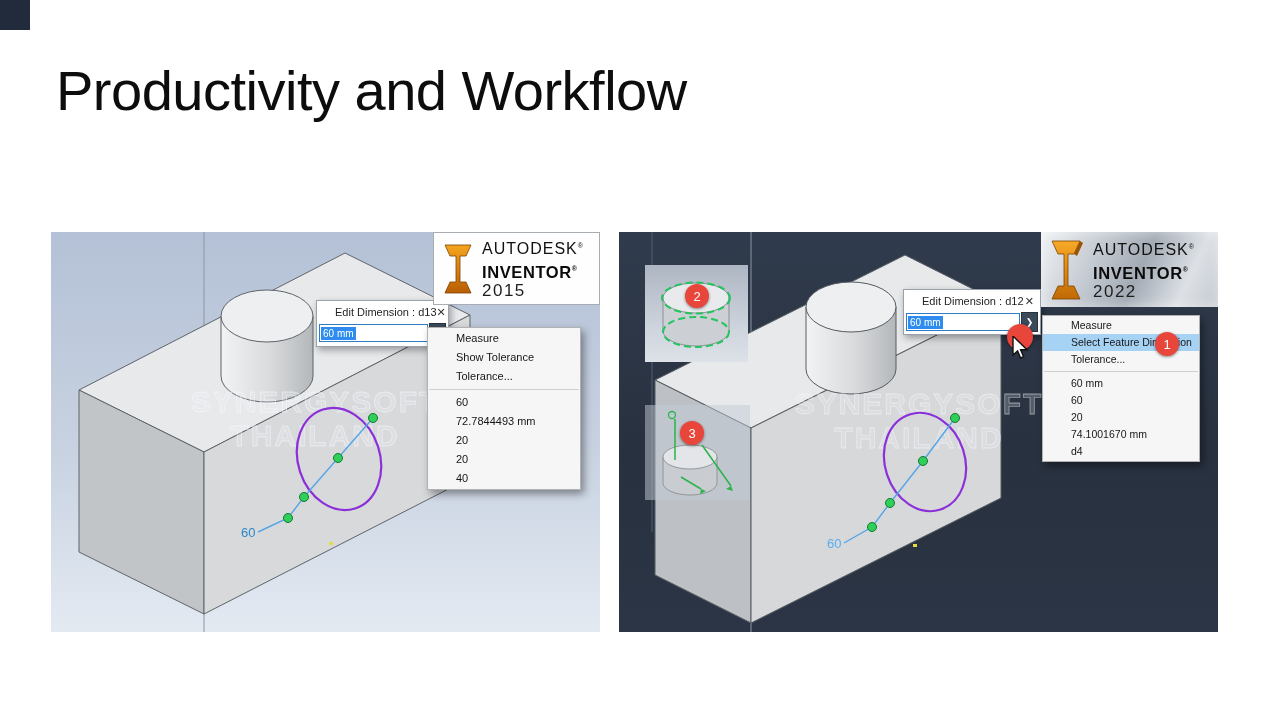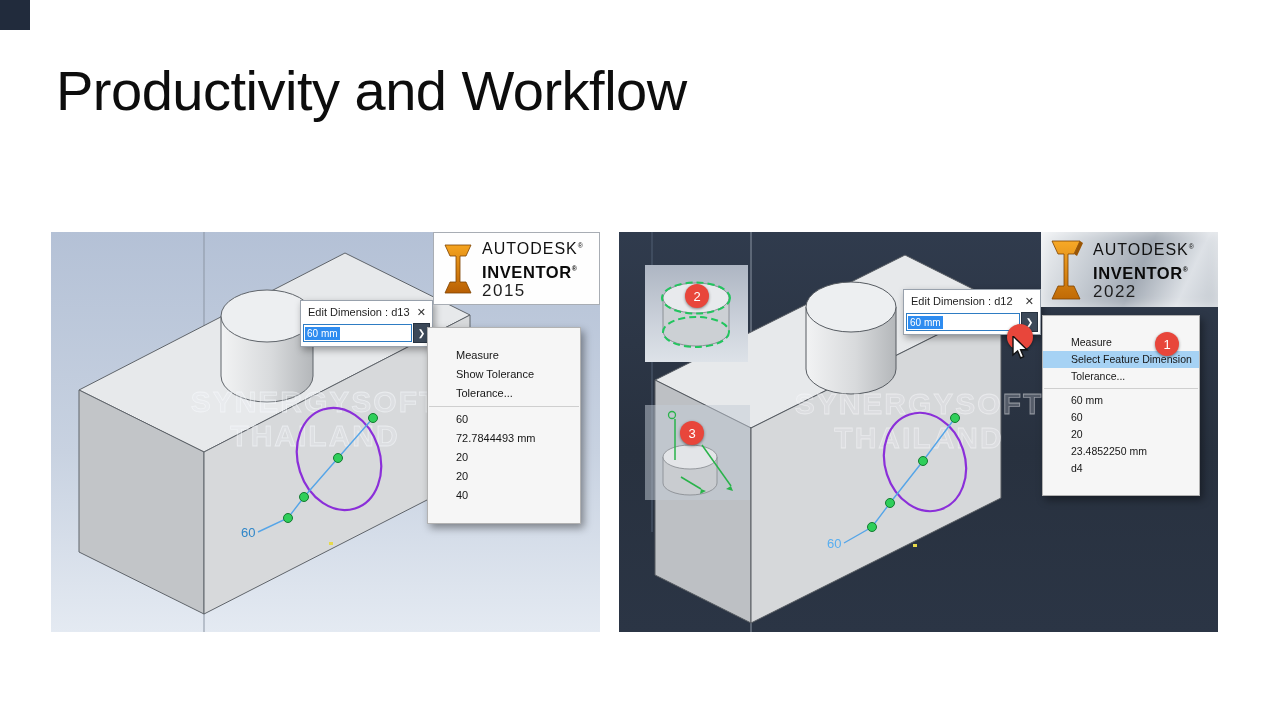--- a/index.html
+++ b/index.html
@@ -18,31 +18,31 @@
   .logo{top:0;display:flex;align-items:center;box-sizing:border-box;}
   .logo-2020{left:382px;width:167px;height:73px;background:#fefefe;border:1px solid #a8adb4;padding-left:9px;gap:9px;}
   .logo-2021{left:422px;width:177px;height:75px;background:linear-gradient(115deg,#f0f2f4 0%,#c6ccd3 30%,#a2aab4 55%,#dde1e6 80%,#c2c8cf 100%);padding-left:8px;gap:8px;box-shadow:inset 0 0 12px rgba(255,255,255,0.5);}
   .logo-lines{display:flex;flex-direction:column;line-height:20px;}
   .logo-brand{font-size:16px;letter-spacing:1px;color:#111;}
   .logo-product{font-size:16.5px;font-weight:bold;letter-spacing:0.6px;color:#0b0b0b;}
   .logo-year{font-size:17px;letter-spacing:1.5px;color:#1d1d1d;}
   .reg{font-size:7px;vertical-align:super;}
   
   .dlg{background:#fff;border:1px solid #98a1ac;box-shadow:2px 3px 7px rgba(0,0,0,0.35);box-sizing:border-box;}
-  .dlg-left{left:249px;top:68px;width:133px;height:47px;}
+  .dlg-left{left:265px;top:68px;width:133px;height:47px;}
   .dlg-right{left:284px;top:57px;width:138px;height:46px;}
-  .dlg-title{height:22px;display:flex;align-items:center;justify-content:space-between;padding:0 6px 0 7px;font-size:11px;color:#1f1f1f;white-space:nowrap;}
+  .dlg-title{height:22px;display:flex;align-items:center;justify-content:space-between;padding:0 6px 0 18px;font-size:11px;color:#1f1f1f;white-space:nowrap;}
   .dlg-close{font-size:11px;color:#333;cursor:default;}
   .dlg-row{display:flex;align-items:center;padding:0 2px;}
   .dlg-input{flex:1;height:16px;border:1px solid #2e7cc3;background:#fff;display:flex;align-items:center;padding-left:1px;}
   .dlg-sel{background:#2e8cf0;color:#fff;font-size:10px;line-height:13px;padding:0 2px;white-space:nowrap;}
   .dlg-expand{width:15px;height:18px;margin-left:1px;background:#3c4959;border:1px solid #273240;color:#fff;
       font-size:9px;display:flex;align-items:center;justify-content:center;}
   
-  .menu{background:#f6f6f6;border:1px solid #b2b2b2;box-shadow:3px 4px 8px rgba(0,0,0,0.4);padding:18px 0;box-sizing:border-box;color:#161616;}
+  .menu{background:#f6f6f6;border:1px solid #b2b2b2;box-shadow:3px 4px 8px rgba(0,0,0,0.4);padding:1px 0;box-sizing:border-box;color:#161616;}
   .menu-left{left:376px;top:95px;width:154px;font-size:11px;}
   .menu-right{left:423px;top:83px;width:158px;font-size:10.5px;}
   .mrow{padding-left:28px;padding-right:6px;white-space:nowrap;}
   .menu-left .mrow{height:19px;line-height:19px;}
   .menu-right .mrow{height:17px;line-height:17px;}
   .mrow.hl{background:#a6d2f4;}
   .msep{height:1px;background:#cfcfcf;margin:3px 1px;}
   
   .badge{width:24px;height:24px;border-radius:50%;background:#e8463b;color:#fff;font-size:13px;
       display:flex;align-items:center;justify-content:center;box-shadow:0 1px 3px rgba(0,0,0,0.45);}
@@ -206,21 +206,21 @@
   <div class="abs click-dot"></div>
 
   <div class="abs menu menu-right">
     <div class="mrow">Measure</div>
     <div class="mrow hl">Select Feature Dimension</div>
     <div class="mrow">Tolerance...</div>
     <div class="msep"></div>
     <div class="mrow">60 mm</div>
     <div class="mrow">60</div>
     <div class="mrow">20</div>
-    <div class="mrow">23.4852250 mm</div>
+    <div class="mrow">74.1001670 mm</div>
     <div class="mrow">d4</div>
   </div>
 
   <div class="abs badge badge-1">1</div>
 
   <svg class="abs" style="left:392px;top:104px;" width="22" height="24" viewBox="0 0 11 12">
     <path d="M1,0 L1,9.5 L3.3,7.5 L4.8,11 L6.3,10.3 L4.8,6.9 L8,6.9 Z" fill="#ffffff" stroke="#111111" stroke-width="0.7"></path>
   </svg>
 
   <div class="abs logo logo-2021">

